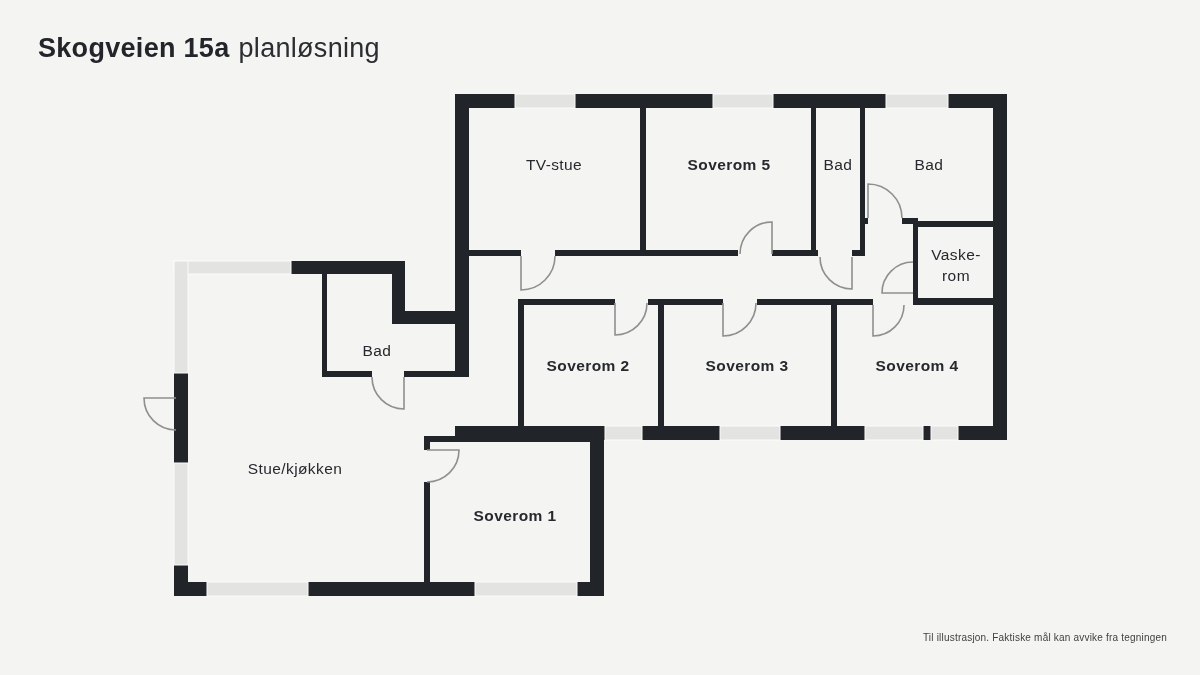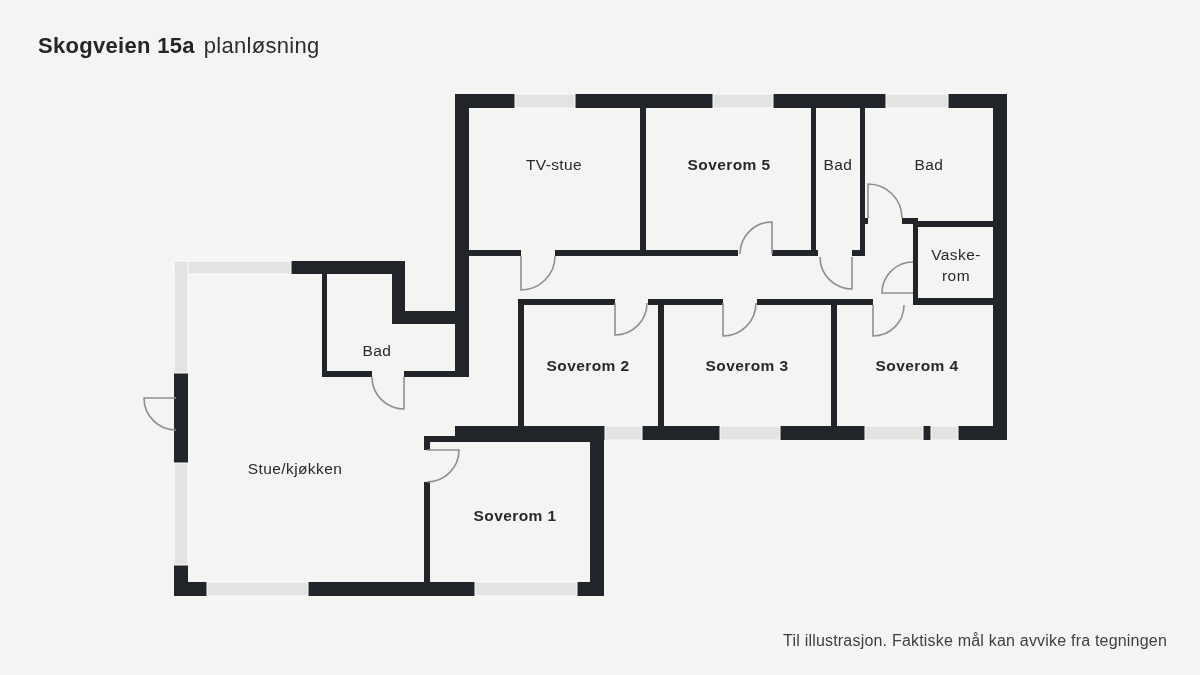--- a/index.html
+++ b/index.html
@@ -3,28 +3,28 @@
 <meta charset="utf-8">
 <style>
   html,body{margin:0;padding:0;}
   body{
     width:1200px;height:675px;overflow:hidden;position:relative;
     background:#f4f4f2;
     font-family:"Liberation Sans", sans-serif;
   }
   .title{
     position:absolute;left:38px;top:33px;
-    font-size:22px;color:#22252a;letter-spacing:.3px;
+    font-size:27px;color:#22252a;letter-spacing:.3px;
     white-space:nowrap;
   }
   .title .b{font-weight:800;}
   .title .r{font-weight:400;margin-left:9px;color:#2a2d31;}
   .footer{
     position:absolute;right:33px;top:632px;
-    font-size:16px;color:#3f3f3f;letter-spacing:.2px;
+    font-size:10px;color:#3f3f3f;letter-spacing:.2px;
   }
   svg{position:absolute;left:0;top:0;}
   .wall{fill:#212529;}
   .window{fill:#e3e3e1;stroke:#fbfbfa;stroke-width:1;}
   .door{fill:none;stroke:#8f8f8f;stroke-width:1.6;}
   .lbl{
     font-family:"Liberation Sans", sans-serif;
     font-size:15.5px;fill:#26292d;letter-spacing:.4px;
     text-anchor:middle;
   }

